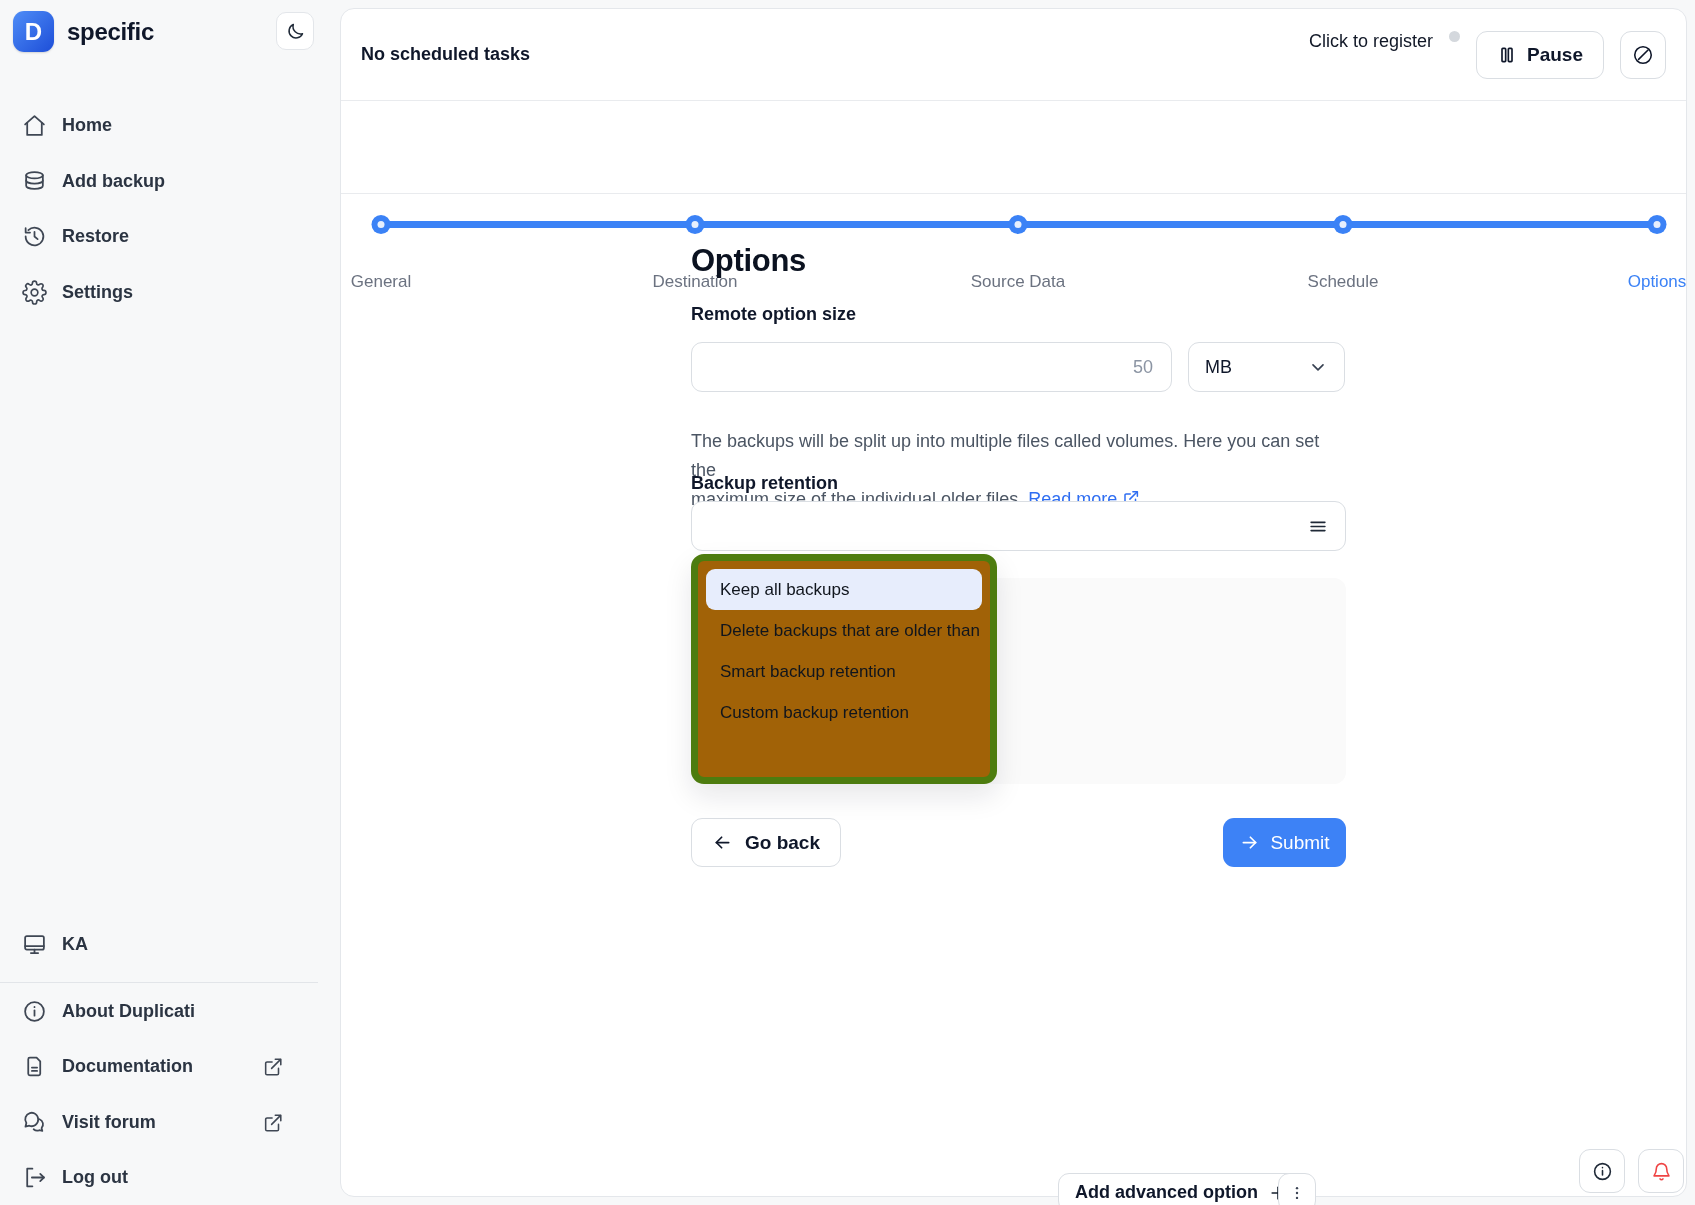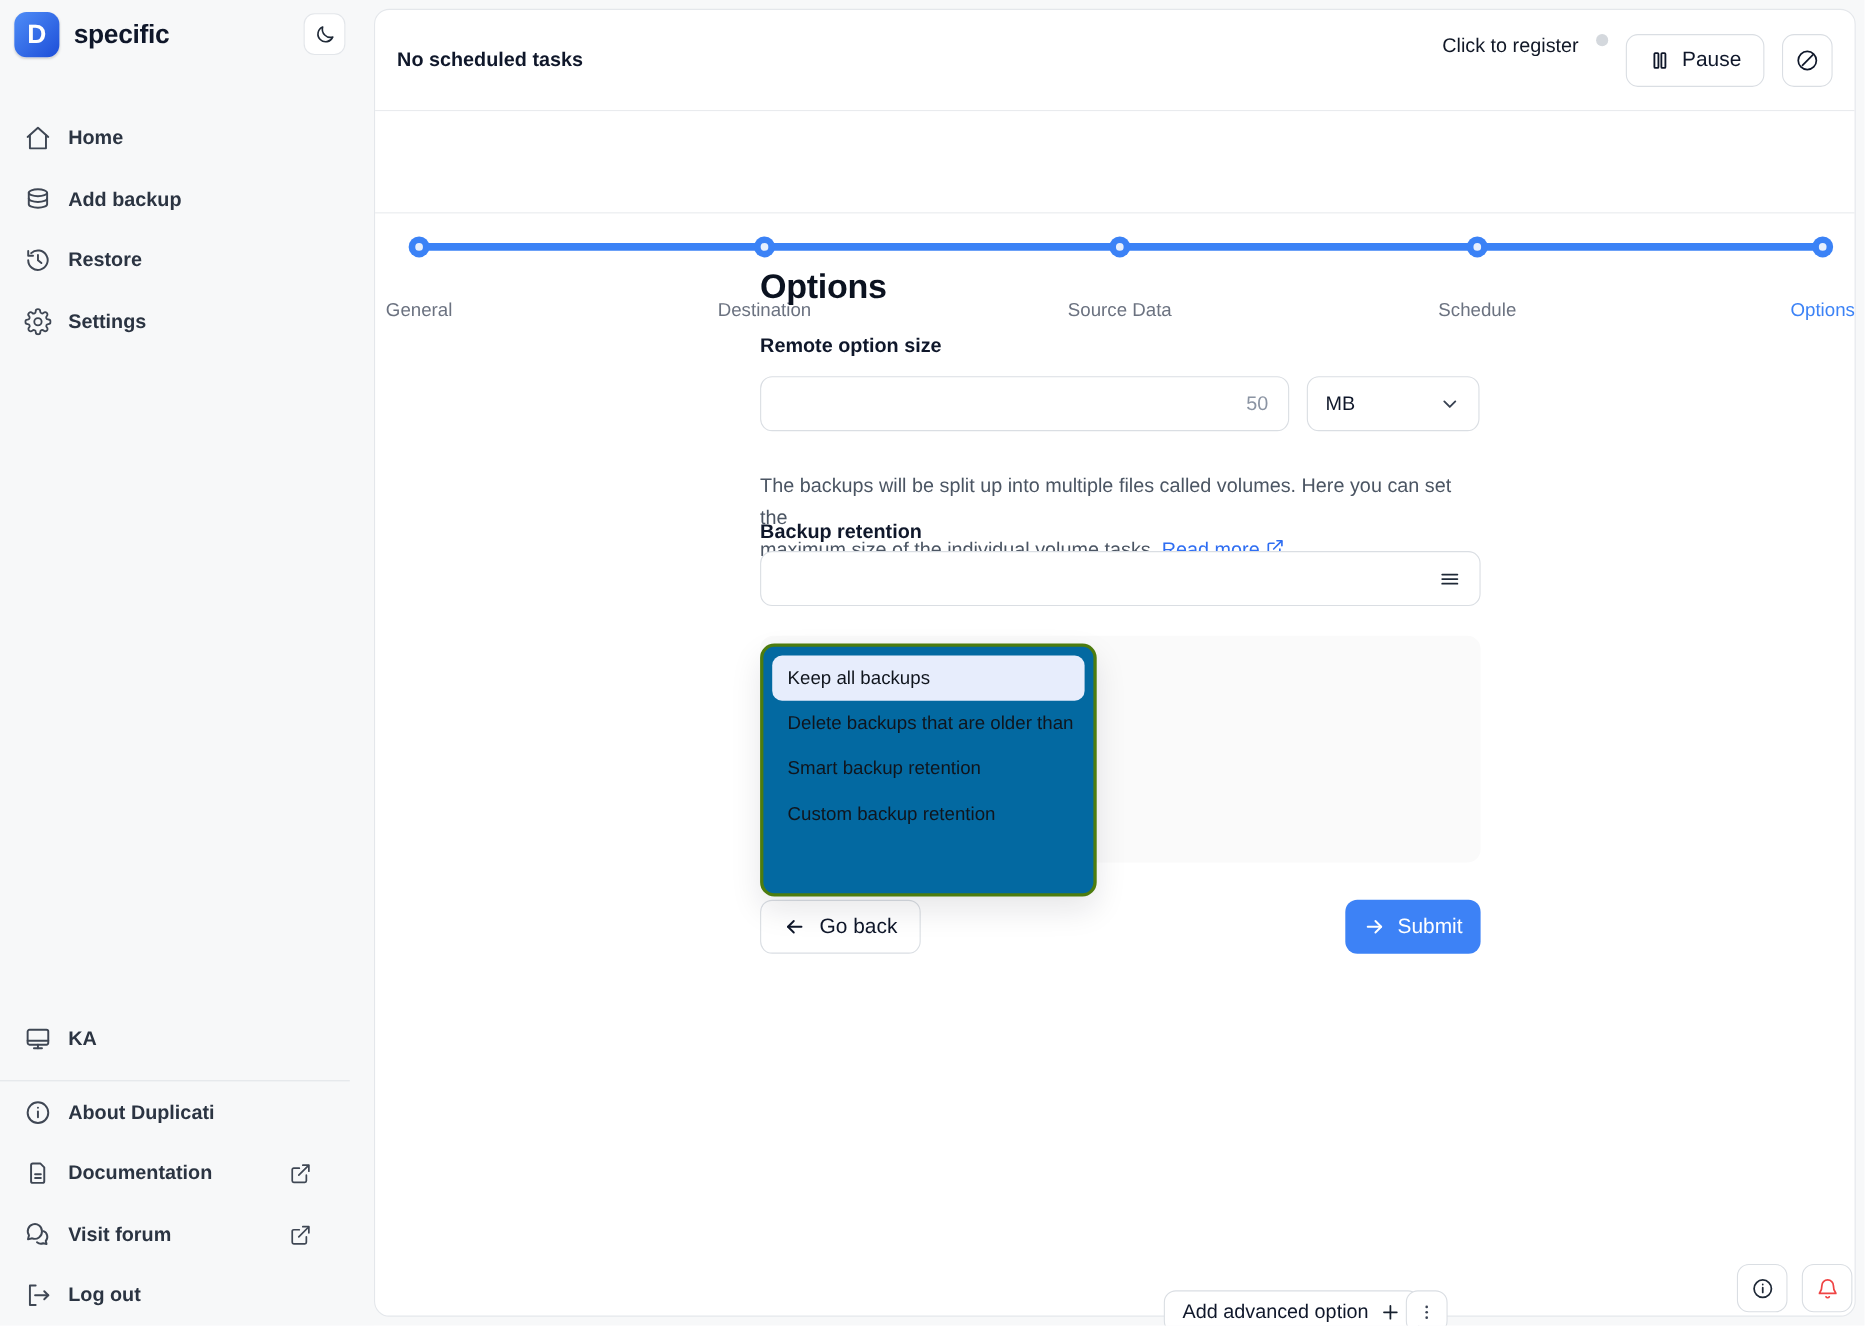--- a/index.html
+++ b/index.html
@@ -49,32 +49,32 @@
   .readmore { color:#2f6ef2; text-decoration:underline; cursor:pointer; }
   .help .ext-inline { display:inline-block; vertical-align:-2px; margin-left:5px; }
   .ret-input { left:350px; top:492px; width:655px; display:flex; align-items:center; justify-content:flex-end; padding:0 16px; cursor:text; }
 
   
   .adv-panel { position:absolute; left:350px; top:569px; width:655px; height:206px; background:#fafafa; border-radius:12px; }
   .adv-add-btn { position:absolute; left:367px; top:595px; height:39px; padding:0 16px; display:flex; align-items:center; gap:10px; font-size:18px; font-weight:500; color:#0f172a; }
   .adv-kebab { position:absolute; left:587px; top:595px; width:38px; height:39px; }
 
   
-  .dropdown { position:absolute; left:350px; top:576px; width:306px; height:230px; background:#0369a1; border:3px solid #4d7c0f; border-radius:13px; box-shadow:0 12px 28px rgba(15,23,42,.10); padding:8px; z-index:5; }
+  .dropdown { position:absolute; left:350px; top:545px; width:306px; height:230px; background:#a16207; border:7px solid #4d7c0f; border-radius:13px; box-shadow:0 12px 28px rgba(15,23,42,.10); padding:8px; z-index:5; }
   .dd-item { height:41px; display:flex; align-items:center; padding:0 14px; border-radius:9px; font-size:17px; color:#10151d; cursor:pointer; white-space:nowrap; }
   .dd-item.selected { background:#e7edfc; }
 
   
   .back-btn { position:absolute; left:350px; top:809px; height:49px; padding:0 20px; display:flex; align-items:center; gap:12px; font-size:19px; font-weight:500; color:#0f172a; }
   .submit-btn { position:absolute; left:882px; top:809px; width:123px; height:49px; background:#3d82f6; border:none; border-radius:11px; display:flex; align-items:center; justify-content:center; gap:10px; font-size:19px; font-weight:500; color:#fff; cursor:pointer; font-family:inherit; }
 
   .corner-info-btn { position:absolute; left:1238px; top:1140px; width:46px; height:44px; border-radius:12px; }
   .corner-bell-btn { position:absolute; left:1297px; top:1140px; width:46px; height:44px; border-radius:12px; border-color:#f3c9c9; }
   button { font-family:inherit; }
-  .btn { background:#fff; border:1px solid #dadee3; border-radius:11px; cursor:pointer; }
+  .btn { background:#fff; border:1px solid #dadee3; border-radius:11px; cursor:pointer;font-weight:bold; }
 </style>
 </head>
 <body>
 
 <div class="sidebar">
   <div class="logo-row">
     <div class="logo-badge">D</div>
     <div class="app-title">specific</div>
   </div>
   <button class="icon-btn theme-btn">
@@ -240,21 +240,21 @@
       <span>50</span>
     </div>
     <div class="tb unit-select">
       <span>MB</span>
       <span>
           <svg width="20" height="20" viewBox="0 0 24 24" fill="none" stroke="#374151" stroke-width="2" stroke-linecap="round" stroke-linejoin="round">
             <path d="M6 9.5l6 6 6-6"></path>
           </svg>
         </span>
     </div>
-    <div class="help"><span>The backups will be split up into multiple files called volumes. Here you can set the</span><br><span>maximum size of the individual volume tasks.</span> <span class="readmore">Read more</span><span class="ext-inline"><svg width="18" height="18" viewBox="0 0 24 24" fill="none" stroke-width="2" stroke="#2f6ef2" stroke-linecap="round" stroke-linejoin="round">
+    <div class="help"><span>The backups will be split up into multiple files called volumes. Here you can set the</span><br><span>maximum size of the individual older files.</span> <span class="readmore">Read more</span><span class="ext-inline"><svg width="18" height="18" viewBox="0 0 24 24" fill="none" stroke-width="2" stroke="#2f6ef2" stroke-linecap="round" stroke-linejoin="round">
             <path d="M18 13.5V19a1.5 1.5 0 0 1-1.5 1.5h-11A1.5 1.5 0 0 1 4 19V8a1.5 1.5 0 0 1 1.5-1.5H11"></path>
             <path d="M14.5 3.5H20.5V9.5"></path>
             <path d="M10.5 13.5l9.5-9.5"></path>
           </svg></span></div>
 
     <div class="field-label" style="top:464px">Backup retention</div>
     <div class="tb ret-input">
       <span>
           <svg width="22" height="22" viewBox="0 0 24 24" fill="none" stroke="#1f2937" stroke-width="1.8" stroke-linecap="round">
             <path d="M4.5 8h15"></path>

